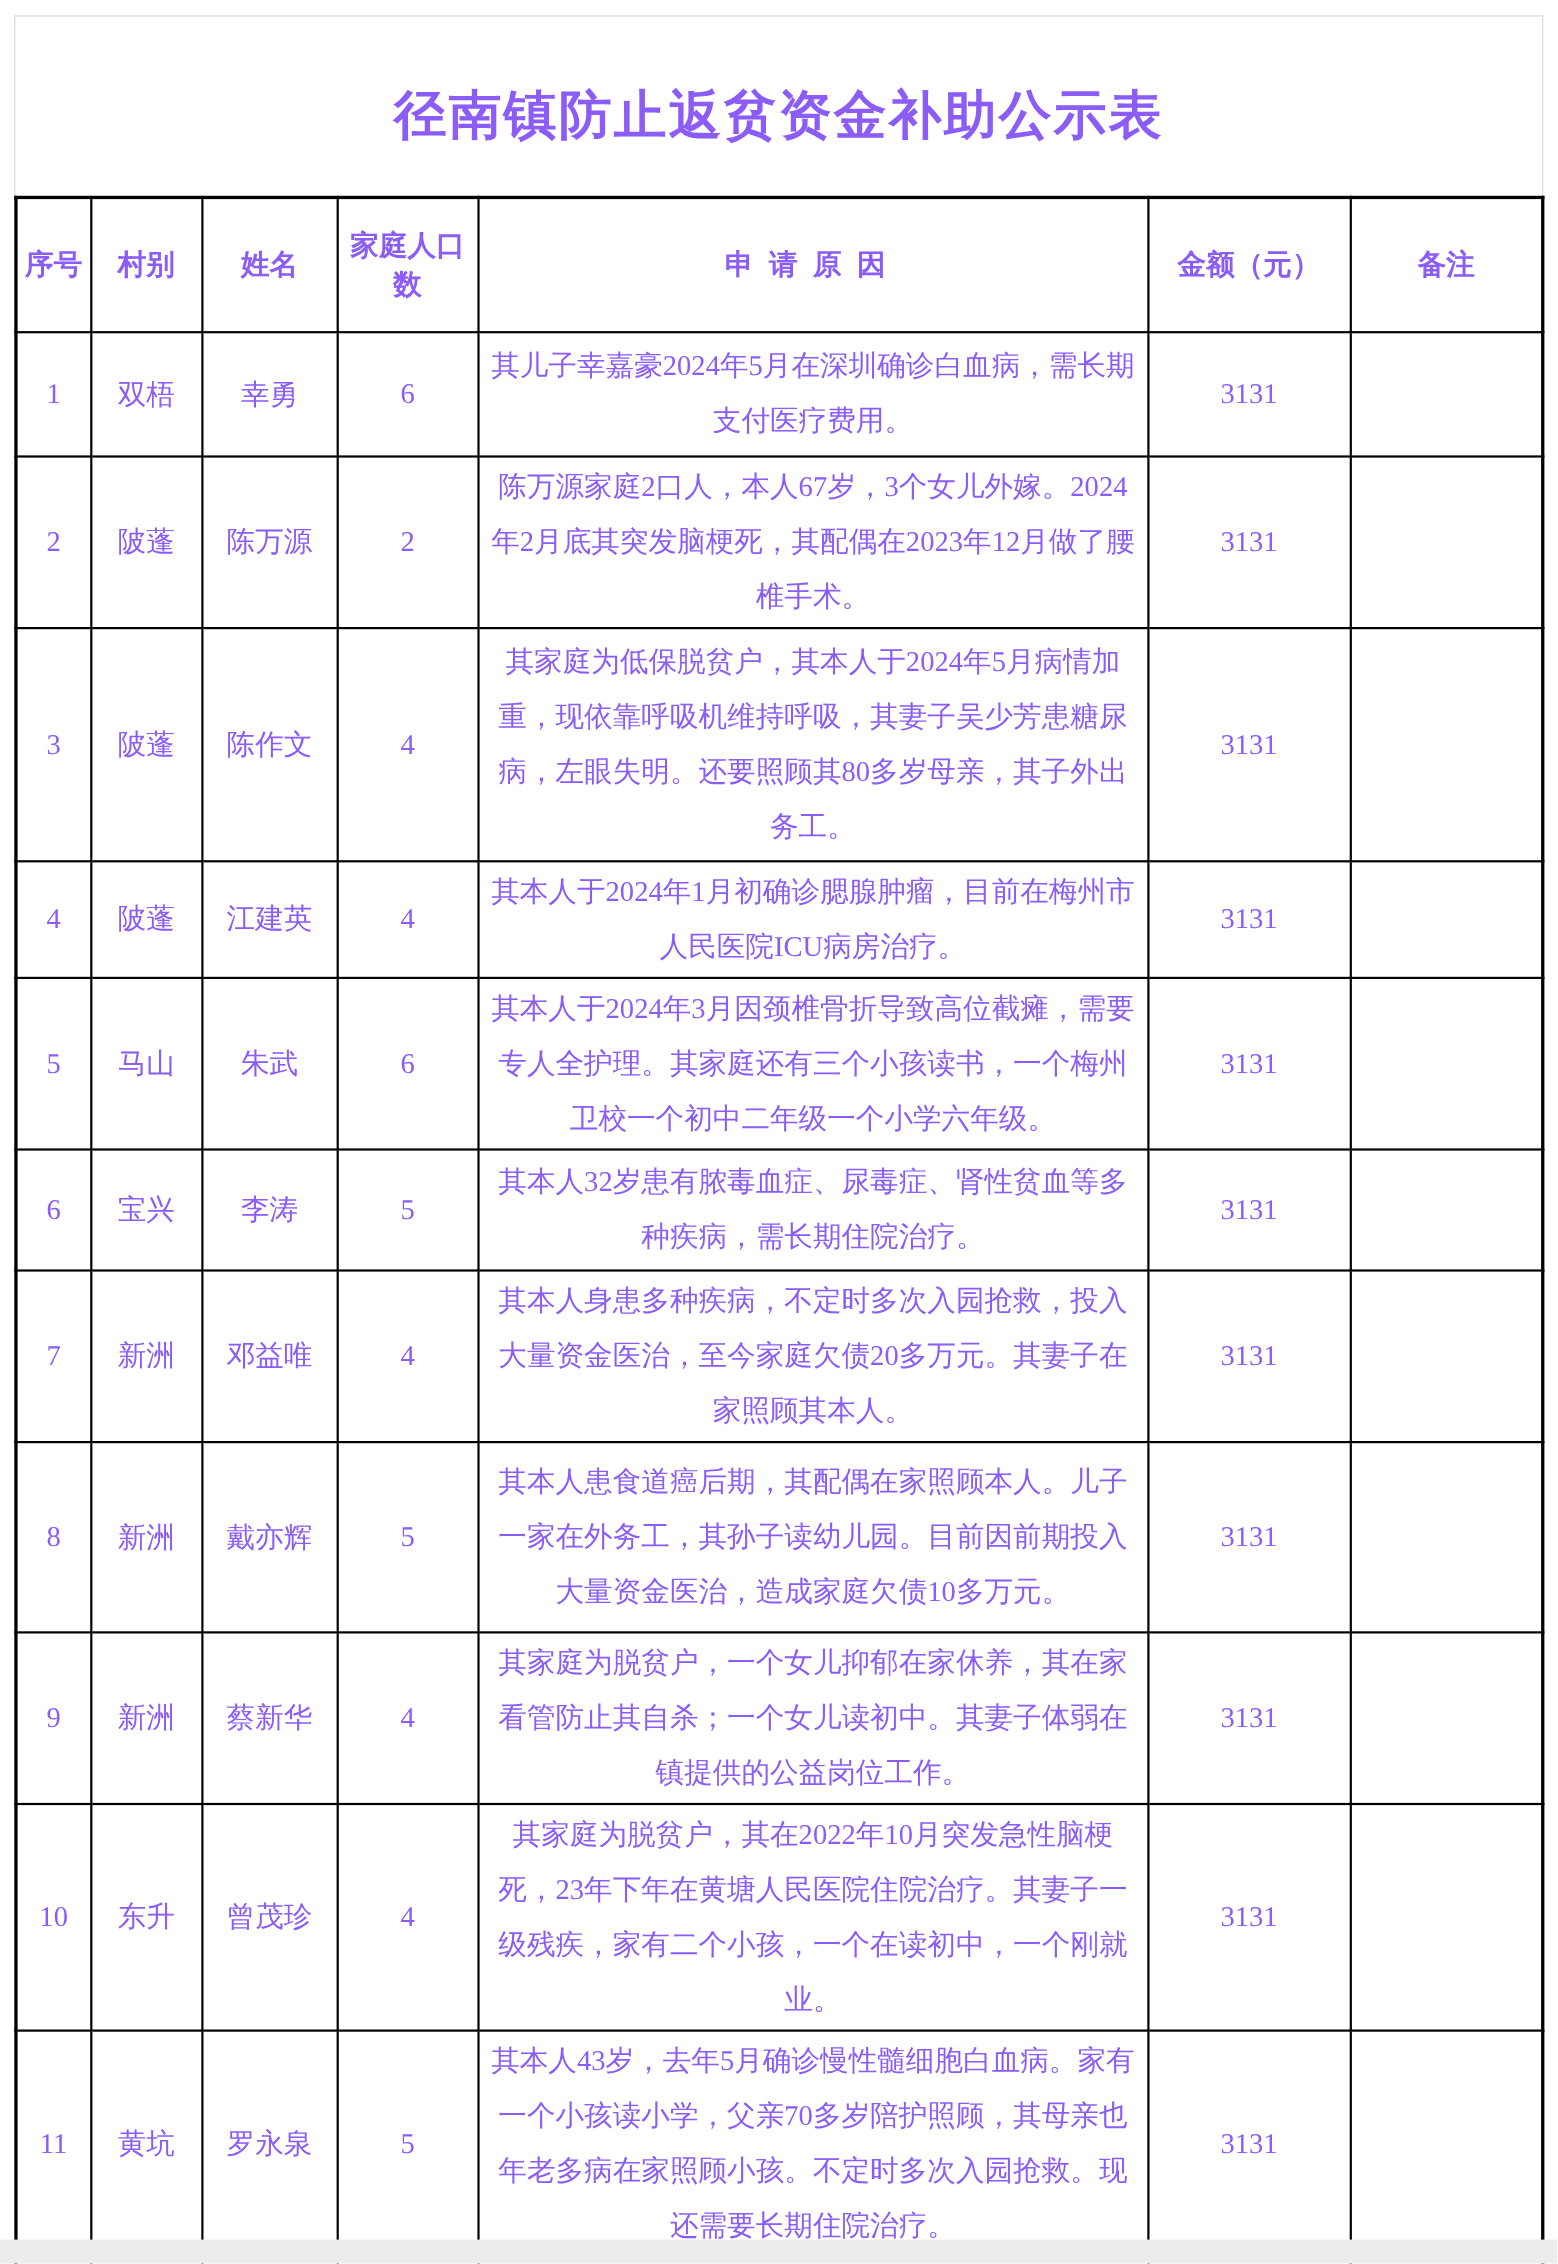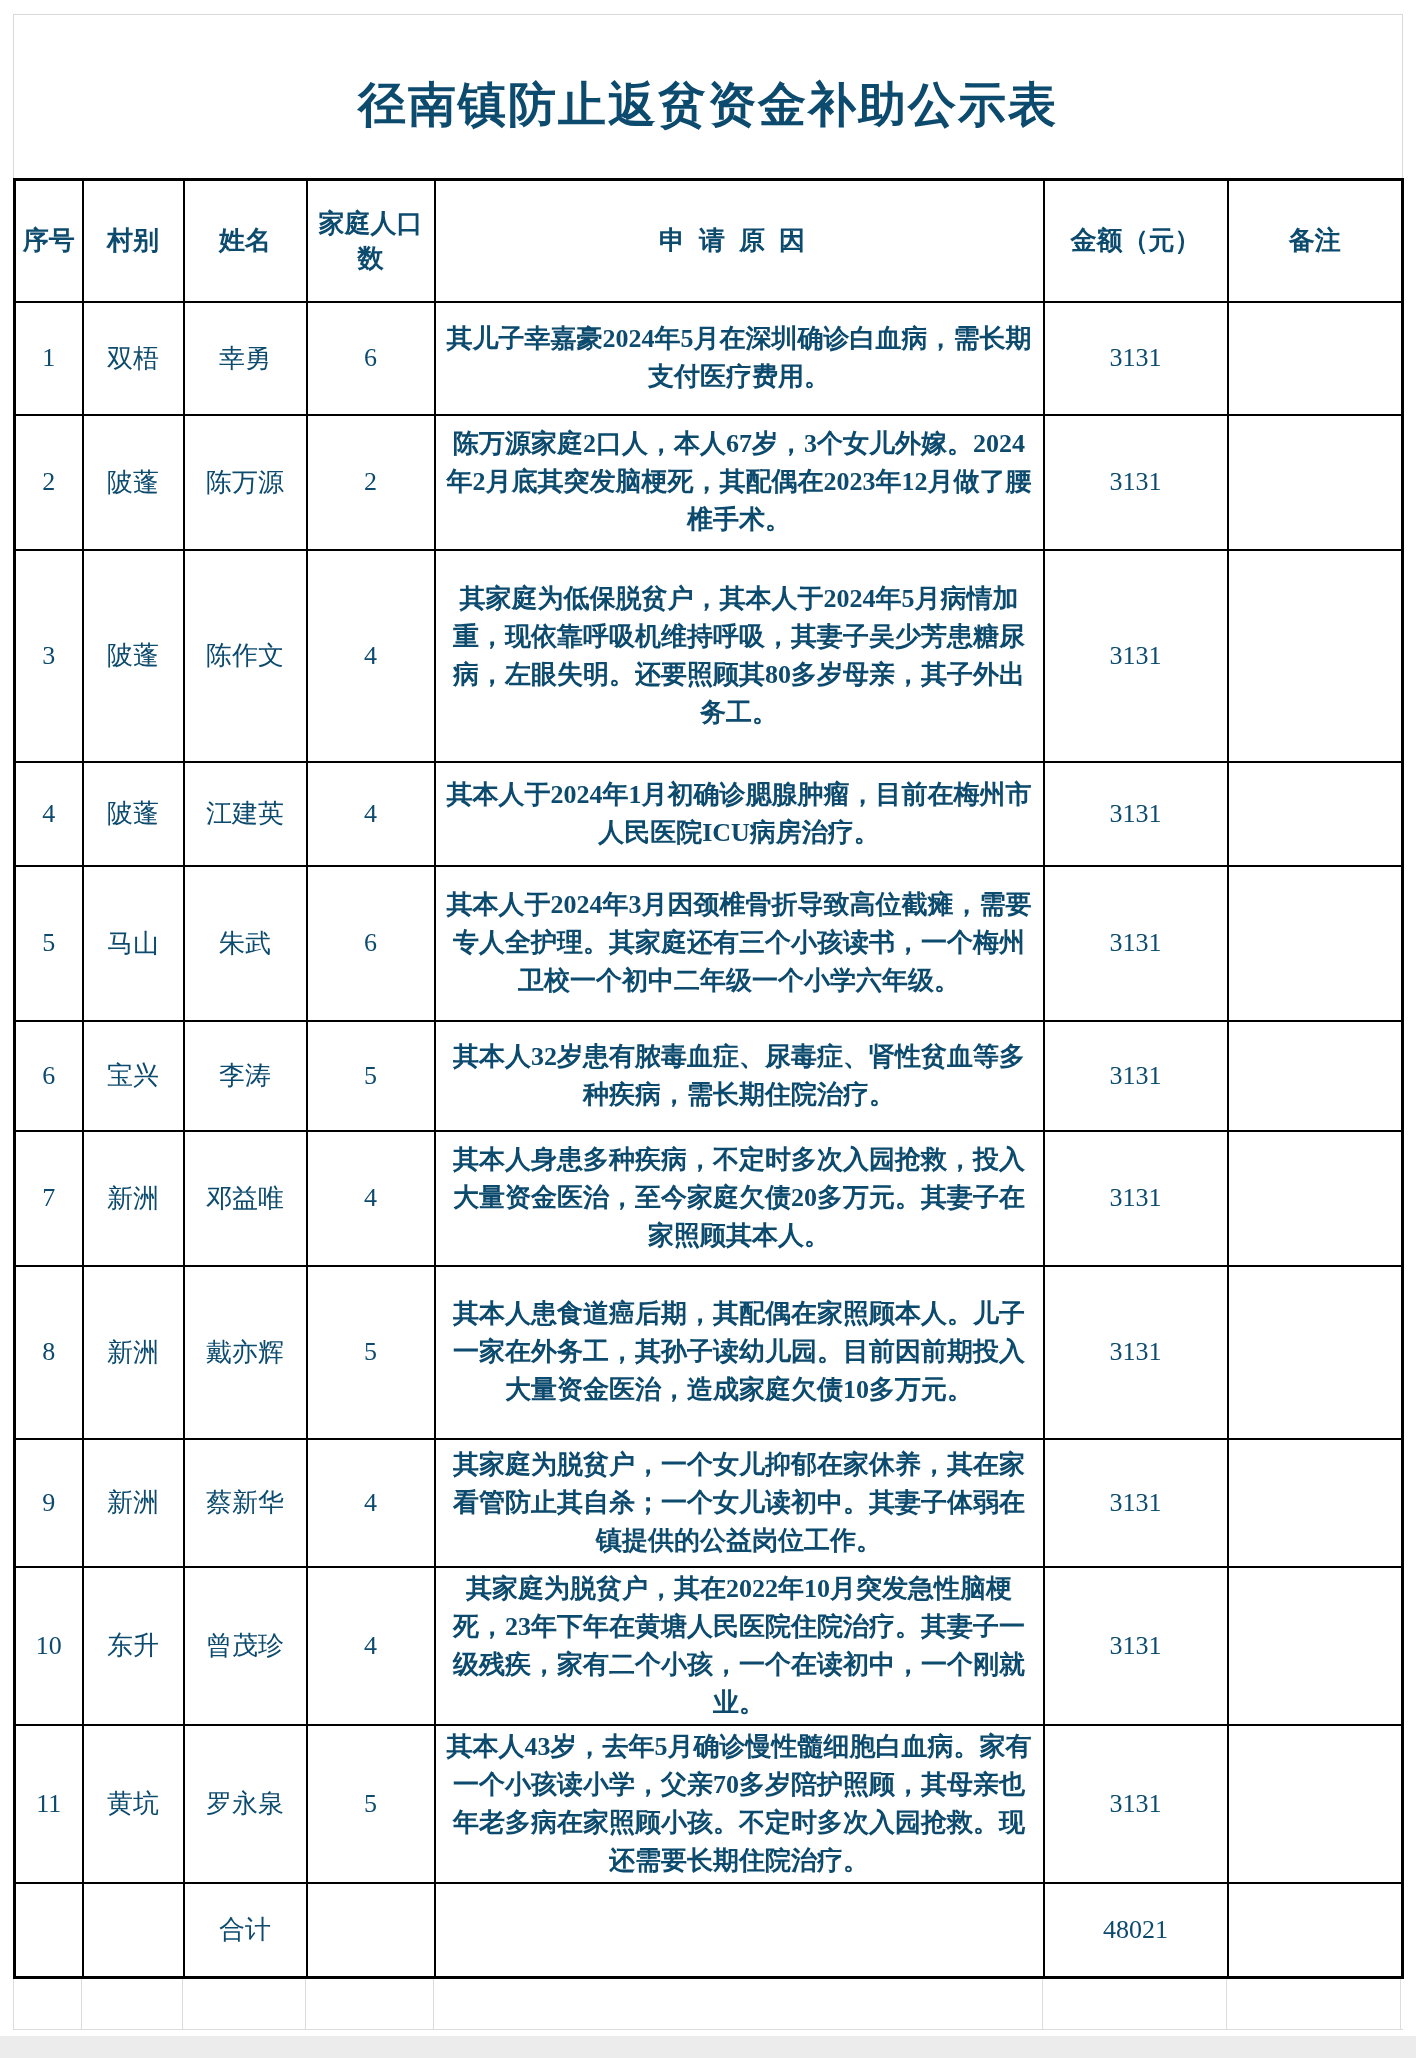--- a/index.html
+++ b/index.html
@@ -1,21 +1,21 @@
 <!DOCTYPE html>
 <html><head>
 <meta charset="utf-8">
 <style>
   html,body{margin:0;padding:0;background:#ffffff;}
   .page{
     position:relative;
     width:1416px;height:2058px;
     background:#ffffff;
     font-family:"Liberation Serif","DejaVu Serif",serif;
-    color:#0c4a6e;
+    color:#8b5cf6;
     overflow:hidden;
   }
   .sheet{position:absolute;left:13px;top:14px;width:1390px;}
   .title-cell{
     box-sizing:border-box;
     height:164px;
     border-top:1px solid #d9d9d9;
     border-left:1px solid #d9d9d9;
     border-right:1px solid #d9d9d9;
     display:flex;align-items:center;justify-content:center;
@@ -36,23 +36,22 @@
     padding:2px 6px;
     overflow:hidden;
     word-break:break-all;
   }
   thead tr{height:122px;}
   thead th{font-weight:bold;}
   th.hdr-family,th.hdr-no{padding:0 14px;}
   th.hdr-reason{letter-spacing:14px;margin-left:20px;}
   td.reason{
     text-align:center;
-    line-height:38px;
+    line-height:50px;
     padding:2px 4px;
-    font-weight:bold;
   }
   #rows-body tr:nth-child(1){height:113px;}
   #rows-body tr:nth-child(2){height:135px;}
   #rows-body tr:nth-child(3){height:212px;}
   #rows-body tr:nth-child(4){height:104px;}
   #rows-body tr:nth-child(5){height:155px;}
   #rows-body tr:nth-child(6){height:110px;}
   #rows-body tr:nth-child(7){height:135px;}
   #rows-body tr:nth-child(8){height:173px;}
   #rows-body tr:nth-child(9){height:128px;}

